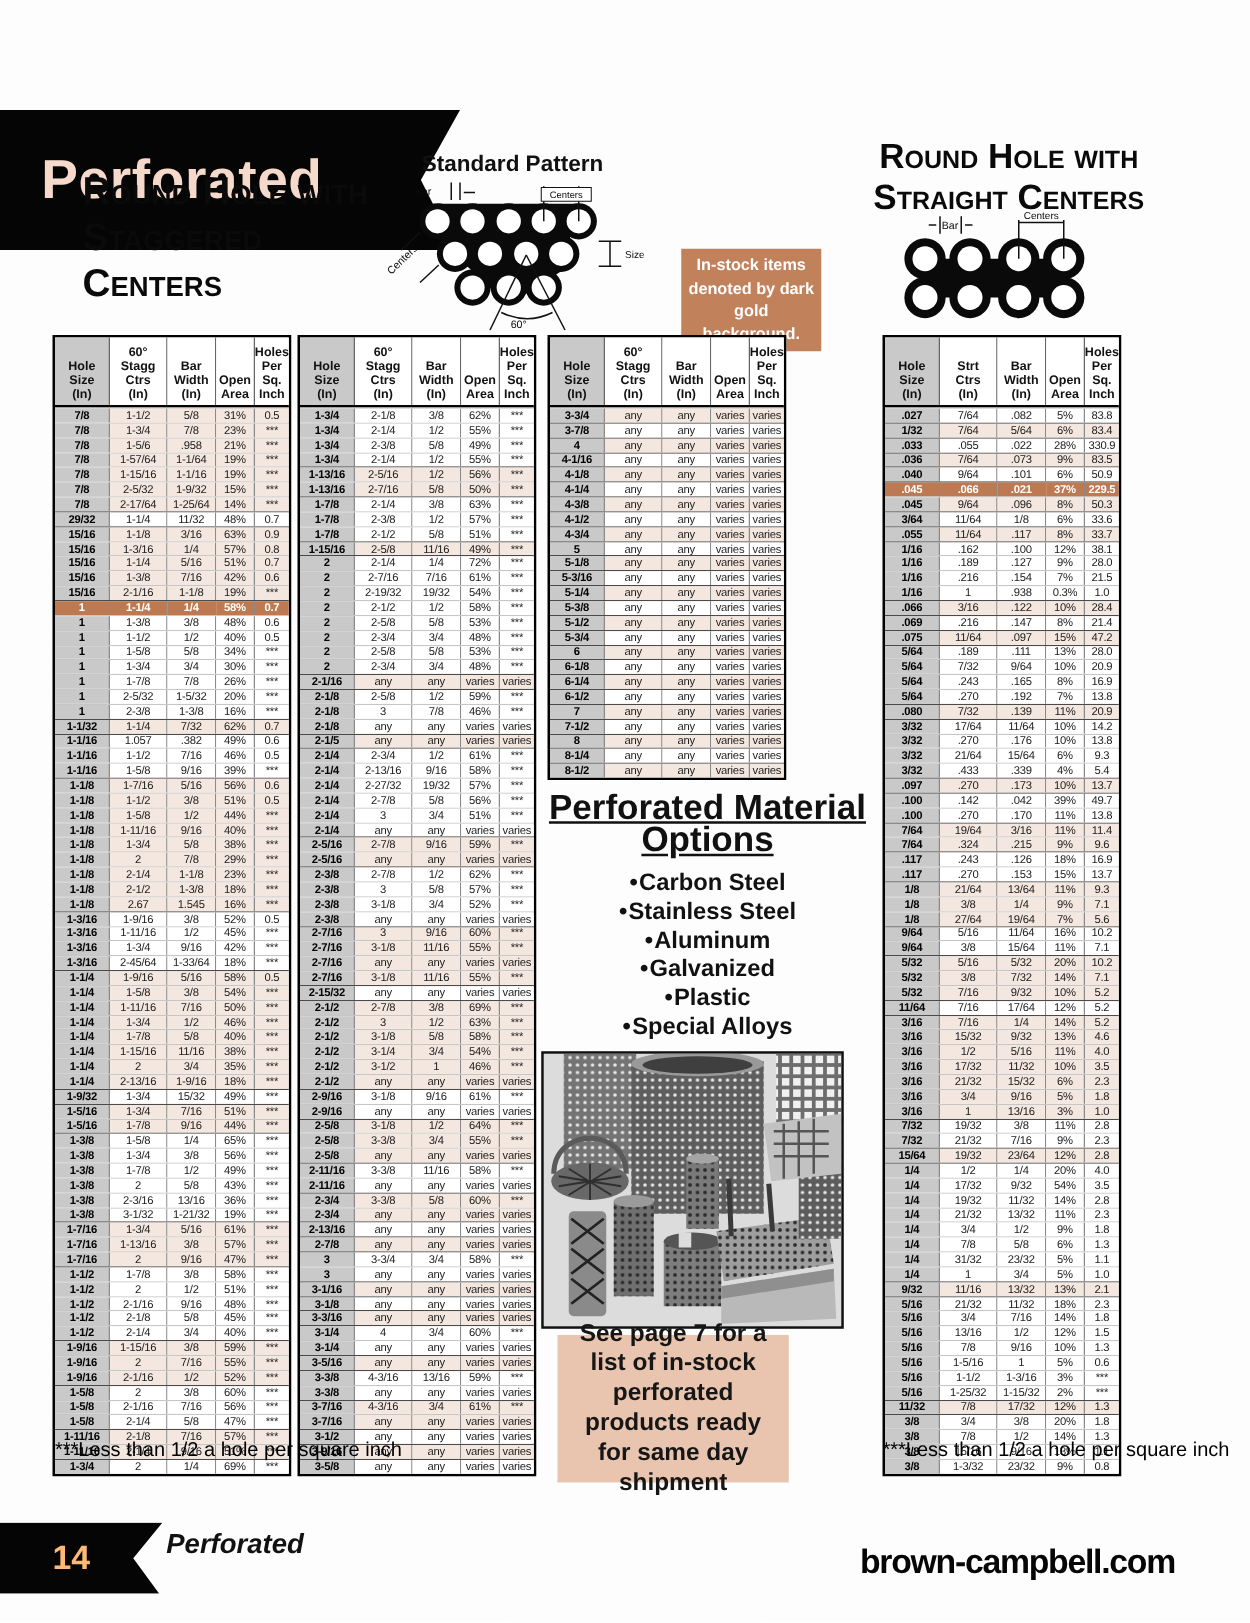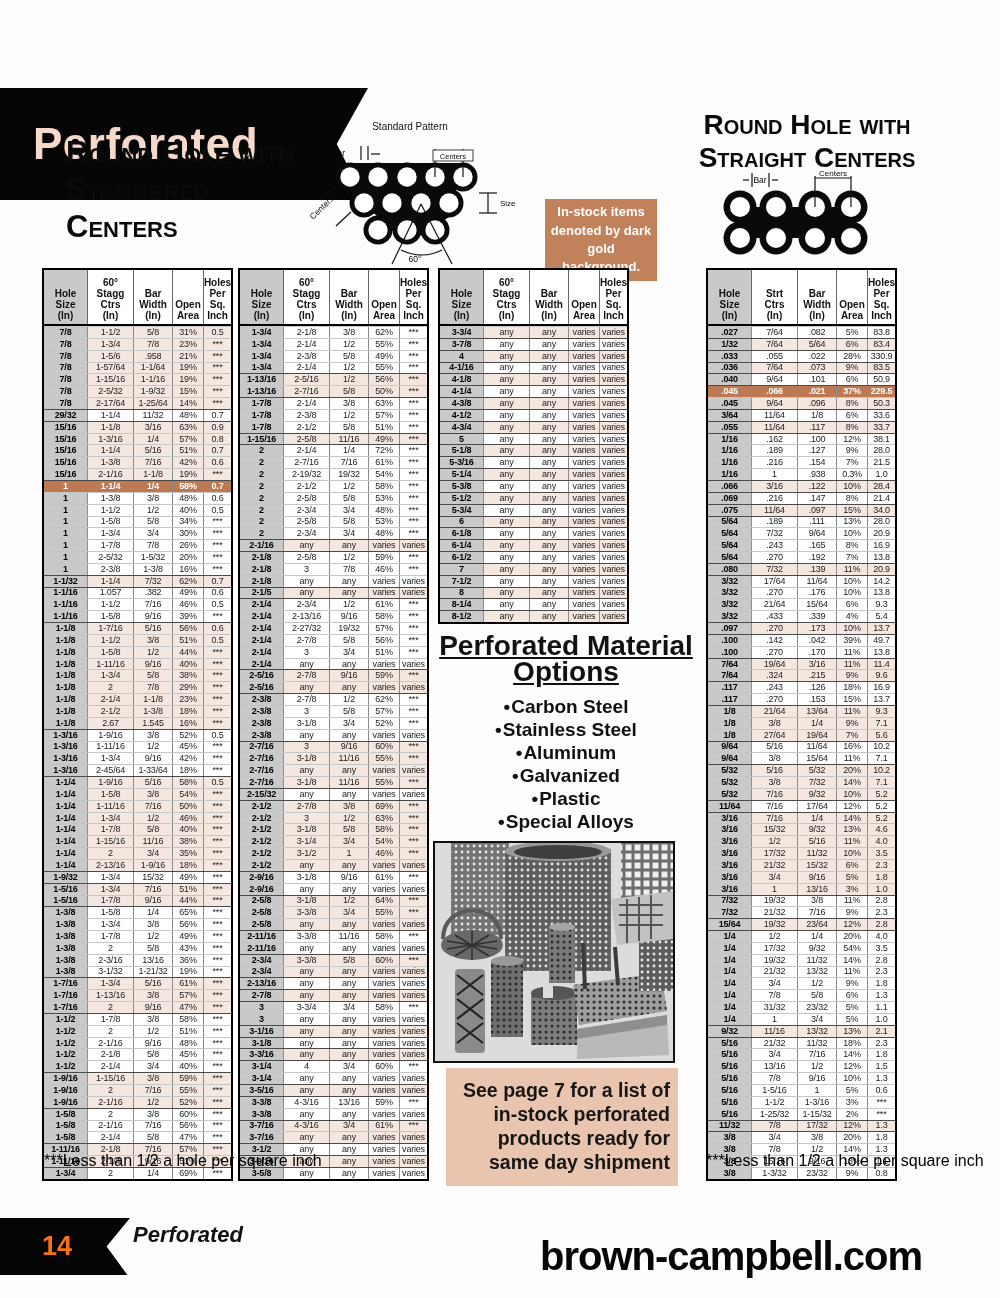--- a/index.html
+++ b/index.html
@@ -11,28 +11,28 @@
           clip-path:polygon(0 0,100% 0,91.5% 50%,99.2% 100%,0 100%);
           display:flex;align-items:center;}
   .banner span{color:#f5d9cb;font-size:44px;font-weight:bold;padding-left:33px;letter-spacing:.5px;}
 
   
   .h-left{position:absolute;left:66px;top:134px;width:250px;
           font-variant:small-caps;font-weight:bold;font-size:31px;line-height:37px;color:#0a0a0a;}
   .h-right{position:absolute;left:668px;top:108px;width:278px;text-align:center;
            font-variant:small-caps;font-weight:bold;font-size:28px;line-height:33px;color:#0a0a0a;}
   .std-label{position:absolute;left:310px;top:121px;width:200px;text-align:center;
-             font-weight:normal;font-size:10px;}
+             font-weight:bold;font-size:18px;}
 
   
   .instock{position:absolute;left:545px;top:180px;width:112px;height:82px;background:#c0815b;
            color:#fff;font-weight:bold;font-size:13px;line-height:1.42;text-align:center;
            display:flex;align-items:center;justify-content:center;padding:2px;box-sizing:border-box;margin-top:19px;}
-  .seebox{position:absolute;left:446px;top:1068px;width:232px;height:118px;background:#e9c5b0;
-          color:#161616;font-weight:bold;font-size:19.5px;line-height:1.22;text-align:right;
+  .seebox{position:absolute;left:446px;top:1068px;width:185px;height:118px;background:#e9c5b0;
+          color:#161616;font-weight:bold;font-size:19.5px;line-height:1.22;text-align:center;
           display:flex;align-items:center;justify-content:center;padding:4px 8px;box-sizing:border-box;}
 
   
   .mat{position:absolute;left:436px;top:633px;width:260px;text-align:center;}
   .mat .mtitle{font-weight:bold;font-size:28px;line-height:26px;text-decoration:underline;margin-bottom:10px;}
   .mat ul{list-style:none;margin:4px;padding:0;}
   .mat li{font-weight:bold;font-size:19px;line-height:23px;}
   .mat li::before{content:"\2022";margin-right:1px;}
 
   
@@ -62,24 +62,24 @@
   .trow.shade .td.c1{background:#c9c9c9;}
   .trow.gold .td{background:#bd7951;color:#fff;font-weight:bold;}
   .trow.gold .td.c1{background:#bd7951;color:#fff;}
 
   .footnote{position:absolute;top:1152px;font-size:16px;color:#000;}
   .fn-left{left:44px;} .fn-right{left:706px;}
 
   
   .ribbon{position:absolute;left:0;top:1218px;width:130px;height:57px;background:#050505;
           clip-path:polygon(0 0,100% 0,82% 50%,98% 100%,0 100%);display:flex;align-items:center;}
-  .ribbon span{color:#f97316;font-size:27px;font-weight:bold;padding-left:42px;}
+  .ribbon span{color:#fdba74;font-size:27px;font-weight:bold;padding-left:42px;}
   .script{position:absolute;left:133px;top:1222px;font-size:22px;font-weight:bold;font-style:italic;}
-  .brand{position:absolute;left:540px;top:1234px;width:400px;
-         font-size:40px;font-weight:bold;letter-spacing:-1px;color:#060606;}
+  .brand{position:absolute;left:540px;top:1234px;width:400px;text-align:right;
+         font-size:27px;font-weight:bold;letter-spacing:-1px;color:#060606;}
 
   .dia{position:absolute;}
   .dia-stag{left:305px;top:138px;}
   .dia-str{left:715px;top:168px;}
 </style>
 </head>
 <body>
 
 <div id="page">
 
@@ -1554,21 +1554,21 @@
         <div class="td">.216</div>
         <div class="td">.147</div>
         <div class="td">8%</div>
         <div class="td">21.4</div>
       </div>
       <div class="trow gstart shade">
         <div class="td c1">.075</div>
         <div class="td">11/64</div>
         <div class="td">.097</div>
         <div class="td">15%</div>
-        <div class="td">34.0</div>
+        <div class="td">47.2</div>
       </div>
       <div class="trow gstart">
         <div class="td c1">5/64</div>
         <div class="td">.189</div>
         <div class="td">.111</div>
         <div class="td">13%</div>
         <div class="td">28.0</div>
       </div>
       <div class="trow">
         <div class="td c1">5/64</div>

